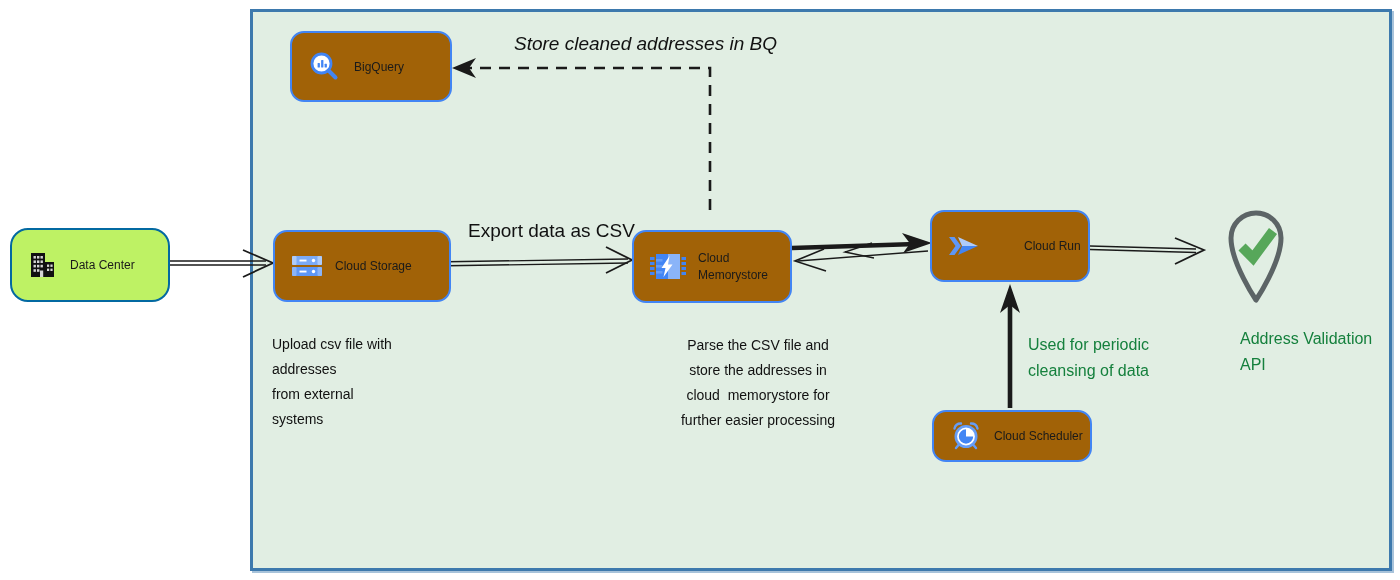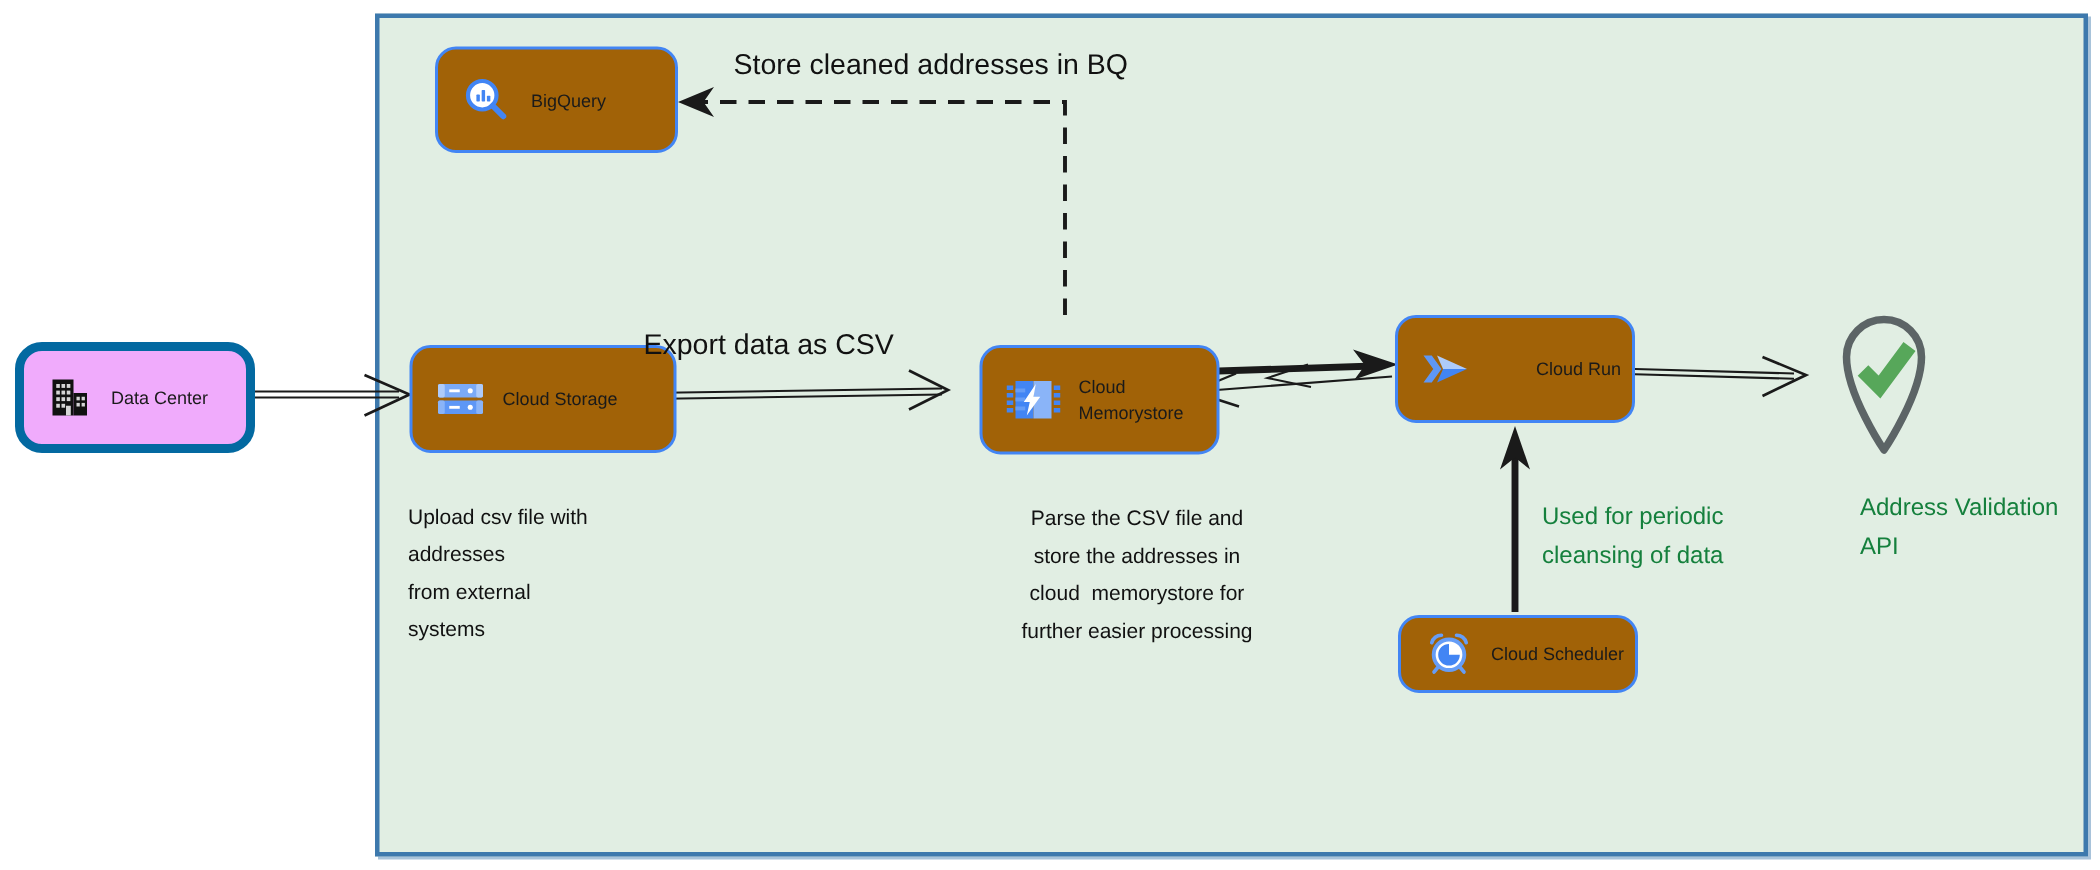--- a/index.html
+++ b/index.html
@@ -15,21 +15,21 @@
   }
   .node {
     position:absolute; display:flex; align-items:center; gap:12px;
     background:#a16207; border:2px solid #4285f4; border-radius:14px;
     padding:0 12px 0 16px;
   }
   .node .node-label { font-size:12px; color:#1a1a1a; white-space:nowrap; }
   .node .node-label.wrap { white-space:normal; max-width:82px; line-height:1.35; }
   .node .icon { display:flex; align-items:center; justify-content:center; flex:0 0 auto; }
   .node-datacenter {
-    background:#f0abfc; border:6px solid #0369a1; border-radius:18px;
+    background:#bef264; border:2px solid #0369a1; border-radius:18px;
   }
   .edge-layer { position:absolute; left:0; top:0; pointer-events:none; }
   .edge-label {
     position:absolute; font-size:19px; color:#111; white-space:pre-wrap;
   }
   .note-label {
     position:absolute; font-size:14px; line-height:25px; color:#111; white-space:pre-wrap;
   }
   .small-label {
     position:absolute; font-size:16px; line-height:26px; color:#15803d; white-space:pre-wrap;
@@ -141,21 +141,21 @@
         <rect x="1" y="14" width="30" height="9" rx="1.2" fill="#5e97f6"></rect>
         <rect x="1" y="14" width="4.5" height="9" rx="1.2" fill="#8ab4f8"></rect>
         <rect x="26.5" y="14" width="4.5" height="9" rx="1.2" fill="#8ab4f8"></rect>
         <rect x="8.5" y="17.6" width="7" height="1.9" fill="#fff"></rect>
         <circle cx="22.5" cy="18.5" r="1.7" fill="#fff"></circle>
       </svg>
     </span>
     <span class="node-label">Cloud Storage</span>
   </div>
 
-  <div class="node" style="left:653px; top:230px; width:160px; height:73px;justify-content:flex-end;">
+  <div class="node" style="left:632px; top:230px; width:160px; height:73px;justify-content:flex-end;">
     <span class="icon">
       <svg width="36" height="32" viewBox="0 0 36 32">
         <g fill="#4285f4">
           <rect x="0" y="6" width="4.5" height="3"></rect>
             <rect x="0" y="11" width="4.5" height="3"></rect>
           <rect x="0" y="16" width="4.5" height="3"></rect>
             <rect x="0" y="21" width="4.5" height="3"></rect>
           <rect x="31.5" y="6" width="4.5" height="3"></rect>
             <rect x="31.5" y="11" width="4.5" height="3"></rect>
           <rect x="31.5" y="16" width="4.5" height="3"></rect>
@@ -201,22 +201,22 @@
 
   <div class="pin-wrap" style="left:1222px; top:207px; width:68px; height:100px;">
     <svg width="68" height="100" viewBox="0 0 68 100">
       <path d="M34,93 C34,93 9,56 9,31 A25,25 0 1 1 59,31 C59,56 34,93 34,93 Z" fill="none" stroke="#5c6466" stroke-width="5" stroke-linejoin="round"></path>
       <path d="M20,40 L31,51 L51,24" fill="none" stroke="#57a75a" stroke-width="10" stroke-linecap="butt" stroke-linejoin="miter"></path>
     </svg>
   </div>
   <div class="small-label" style="left:1240px; top:326px; width:150px;">Address Validation
 API</div>
 
-  <div class="edge-label" style="left:489px; top:33px;">Store cleaned addresses in BQ</div>
-  <div class="edge-label" style="left:429px; top:220px;">Export data as CSV</div>
+  <div class="edge-label" style="left:514px; top:33px;font-style:italic;">Store cleaned addresses in BQ</div>
+  <div class="edge-label" style="left:468px; top:220px;">Export data as CSV</div>
   <div class="small-label" style="left:1028px; top:332px;">Used for periodic
 cleansing of data</div>
 
   <div class="note-label" style="left:272px; top:332px; width:230px;">Upload csv file with
 addresses
 from external
 systems</div>
   <div class="note-label" style="left:628px; top:333px; width:260px;text-align:center;">Parse the CSV file and
 store the addresses in
 cloud  memorystore for

